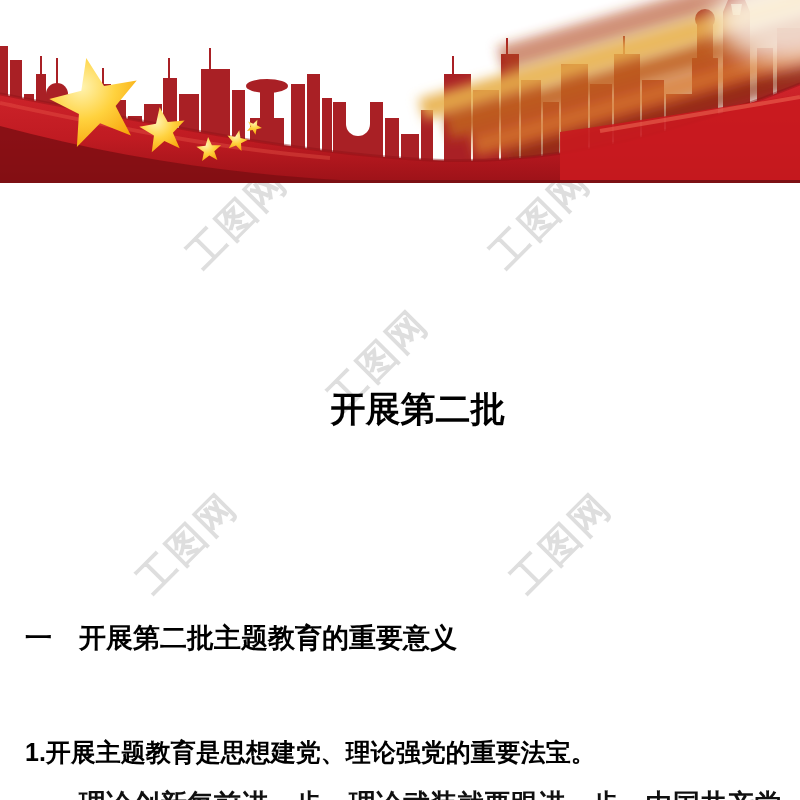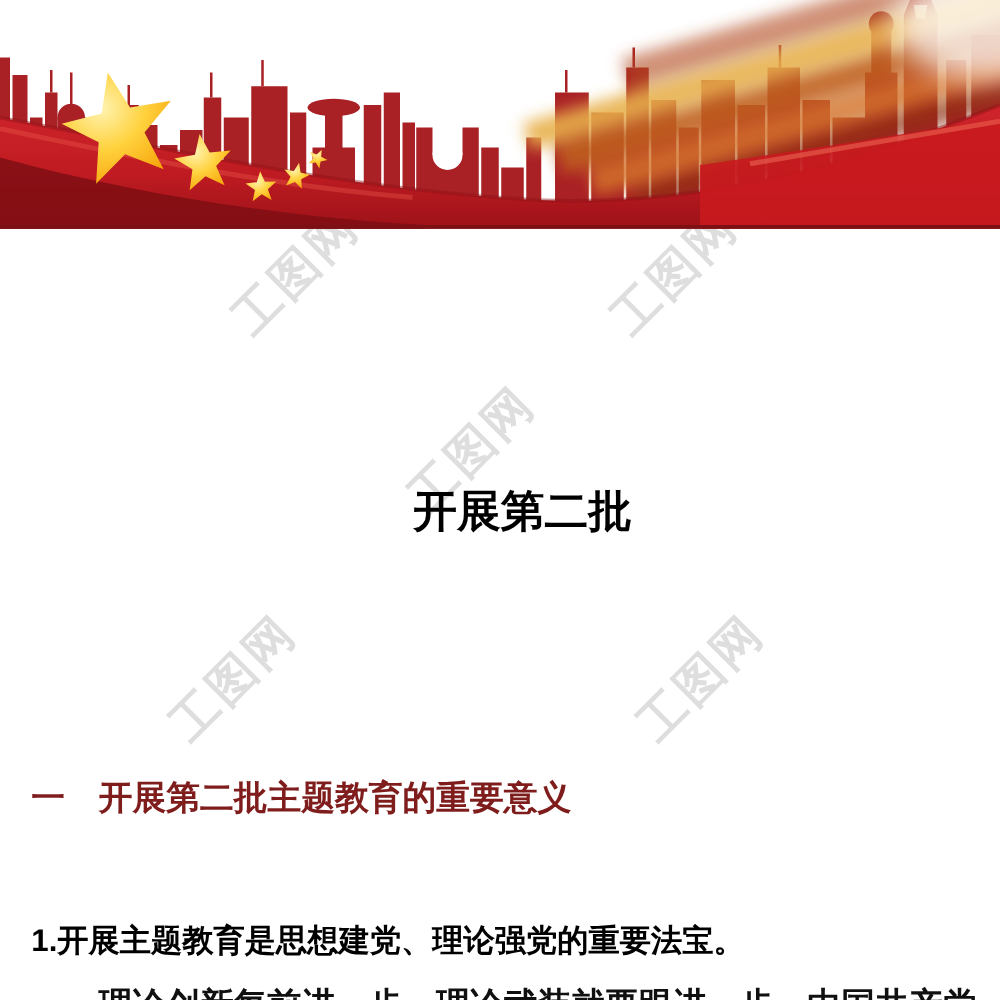--- a/index.html
+++ b/index.html
@@ -14,21 +14,21 @@
     color:rgba(90,90,90,0.20);transform:rotate(-45deg);
     white-space:nowrap;user-select:none;
   }
   .title{
     position:absolute;z-index:3;top:383px;left:0;width:100%;text-align:center;
     font-family:"Liberation Serif","DejaVu Serif",serif;
     font-weight:700;font-size:35px;line-height:54px;color:#000;margin-left:18px;
   }
   .h1{
     position:absolute;z-index:3;top:620px;left:25px;
-    font-size:27px;font-weight:700;color:#7f1d1d;white-space:nowrap;
+    font-size:27px;font-weight:700;color:#000000;white-space:nowrap;
   }
   .h2{
     position:absolute;z-index:3;top:736px;left:25px;
     font-size:25px;font-weight:700;color:#000;white-space:nowrap;
   }
   .body-line{
     position:absolute;z-index:3;top:786px;left:79px;
     font-size:27px;font-weight:700;color:#101010;white-space:nowrap;
   }
 </style>

